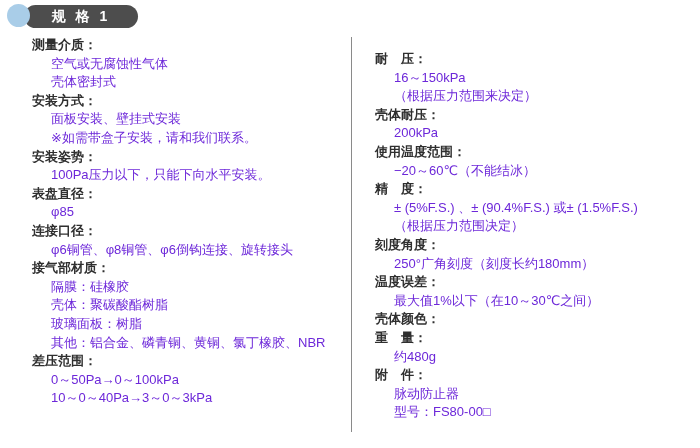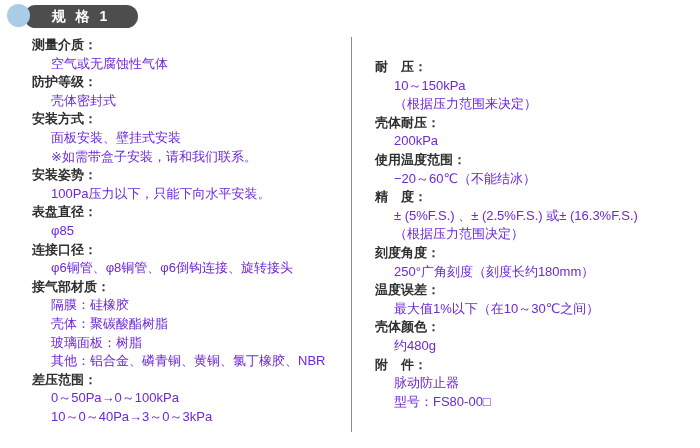--- a/index.html
+++ b/index.html
@@ -19,21 +19,21 @@
     text-align:center;letter-spacing:3px;
   }
   .hdr-circle{
     position:absolute;left:7px;top:4px;width:23px;height:23px;
     border-radius:50%;background:#a9cde8;z-index:2;
   }
 
   
   .col{position:absolute;font-size:13px;}
   .col-left{left:32px;top:36px;width:312px;}
-  .col-right{left:375px;top:58px;width:318px;}
+  .col-right{left:375px;top:50px;width:318px;}
   .spec-label{
     font-weight:bold;color:#2f2f2f;line-height:18.6px;white-space:nowrap;
   }
   .spec-value{
     color:#6d28d9;line-height:18.6px;padding-left:19px;white-space:nowrap;
   }
   .divider{
     position:absolute;left:351px;top:37px;width:1px;height:395px;
     background:#8a8a8a;
   }
@@ -49,21 +49,20 @@
     </div>
     <div class="hdr-circle"></div>
   </div>
 
   <div class="divider"></div>
 
   <div class="col col-left">
     <div class="spec-label">测量介质：</div>
     <div class="spec-value">空气或无腐蚀性气体</div>
 
-    <div class="spec-label">防护等级：</div>
     <div class="spec-value">壳体密封式</div>
 
     <div class="spec-label">安装方式：</div>
     <div class="spec-value">面板安装、壁挂式安装</div>
     <div class="spec-value">※如需带盒子安装，请和我们联系。</div>
 
     <div class="spec-label">安装姿势：</div>
     <div class="spec-value">100Pa压力以下，只能下向水平安装。</div>
 
     <div class="spec-label">表盘直径：</div>
@@ -78,41 +77,42 @@
     <div class="spec-value">玻璃面板：树脂</div>
     <div class="spec-value">其他：铝合金、磷青铜、黄铜、氯丁橡胶、NBR</div>
 
     <div class="spec-label">差压范围：</div>
     <div class="spec-value">0～50Pa→0～100kPa</div>
     <div class="spec-value">10～0～40Pa→3～0～3kPa</div>
   </div>
 
   <div class="col col-right">
     <div class="spec-label">耐　压：</div>
-    <div class="spec-value">10～150kPa</div>
+    <div class="spec-value">16～150kPa</div>
     <div class="spec-value">（根据压力范围来决定）</div>
 
     <div class="spec-label">壳体耐压：</div>
     <div class="spec-value">200kPa</div>
 
     <div class="spec-label">使用温度范围：</div>
     <div class="spec-value">−20～60℃（不能结冰）</div>
 
     <div class="spec-label">精　度：</div>
-    <div class="spec-value">± (5%F.S.) 、± (2.5%F.S.) 或± (16.3%F.S.)</div>
+    <div class="spec-value">± (5%F.S.) 、± (90.4%F.S.) 或± (1.5%F.S.)</div>
     <div class="spec-value">（根据压力范围决定）</div>
 
     <div class="spec-label">刻度角度：</div>
     <div class="spec-value">250°广角刻度（刻度长约180mm）</div>
 
     <div class="spec-label">温度误差：</div>
     <div class="spec-value">最大值1%以下（在10～30℃之间）</div>
 
     <div class="spec-label">壳体颜色：</div>
 
+    <div class="spec-label">重　量：</div>
     <div class="spec-value">约480g</div>
 
     <div class="spec-label">附　件：</div>
     <div class="spec-value">脉动防止器</div>
     <div class="spec-value">型号：FS80-00□</div>
   </div>
 
 </div>
 
 </body></html>

